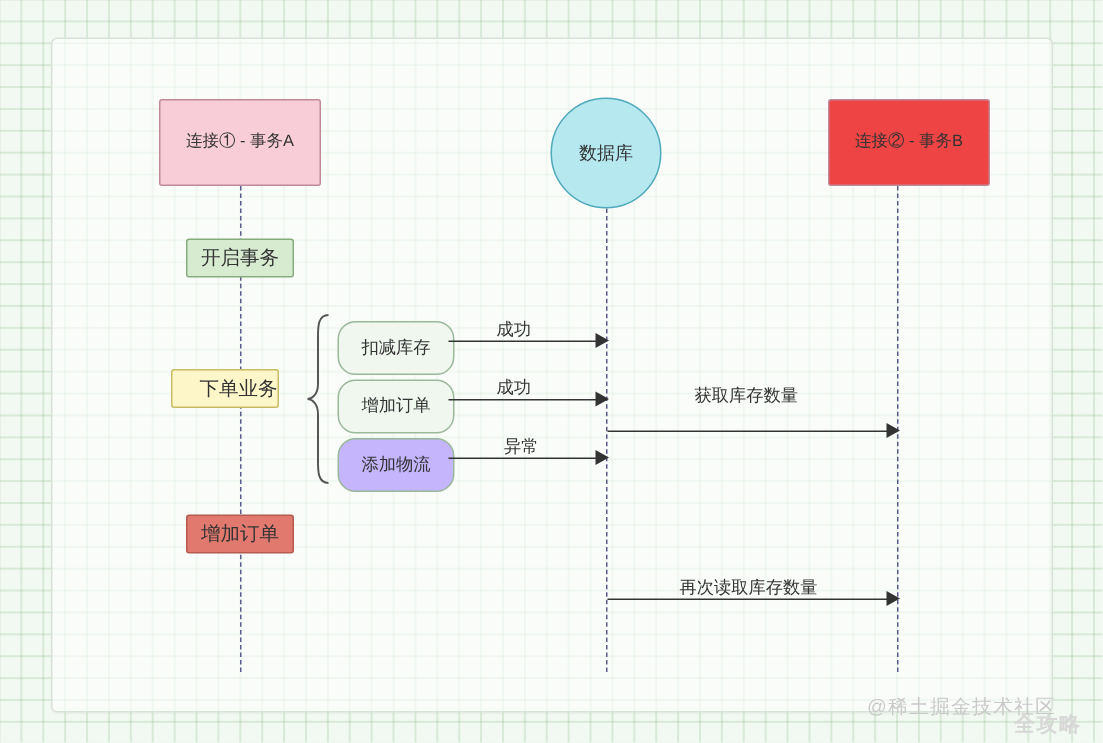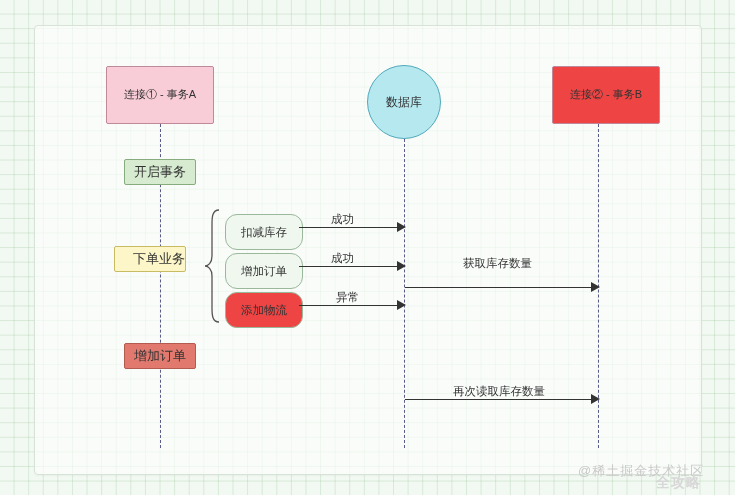--- a/index.html
+++ b/index.html
@@ -145,21 +145,21 @@
   <svg class="brace" width="18" height="116" viewBox="0 0 18 116" style="left:168px; top:182px;">
     <path d="M16 2 C9 2 9 10 9 16 L9 48 C9 55 5 58 2 58 C5 58 9 61 9 68 L9 100 C9 106 9 114 16 114" fill="none" stroke="#555" stroke-width="1.3"></path>
   </svg>
 
   <div class="node rect bracket-box" style="left:178px; top:188px; background:#eff7ef; border-color:#9ab89a;">
     <span>扣减库存</span>
   </div>
   <div class="node rect bracket-box" style="left:178px; top:227px; background:#eff7ef; border-color:#9ab89a;">
     <span>增加订单</span>
   </div>
-  <div class="node rect bracket-box" style="left:178px; top:266px; background:#ef4444; border-color:#9ab89a;">
+  <div class="node rect bracket-box" style="left:178px; top:266px; background:#c4b5fd; border-color:#9ab89a;">
     <span>添加物流</span>
   </div>
 
   <div class="arrow-line" style="left:264px; top:201px; width:100px;"></div>
   <div class="arrow-head" style="left:362px; top:196px;"></div>
   <div class="arrow-label" style="left:296px; top:186px;">成功</div>
 
   <div class="arrow-line" style="left:264px; top:240px; width:100px;"></div>
   <div class="arrow-head" style="left:362px; top:235px;"></div>
   <div class="arrow-label" style="left:296px; top:225px;">成功</div>
@@ -172,13 +172,13 @@
   <div class="arrow-head" style="left:556px; top:256px;"></div>
   <div class="arrow-label" style="left:428px; top:230px;">获取库存数量</div>
 
   <div class="arrow-line" style="left:370px; top:373px; width:188px;"></div>
   <div class="arrow-head" style="left:556px; top:368px;"></div>
   <div class="arrow-label" style="left:418px; top:358px;">再次读取库存数量</div>
 
 </div>
 
 <div class="watermark" style="left:578px; top:462px;">@稀土掘金技术社区</div>
-<div class="wm-logo" style="left:656px; top:474px;">全攻略</div>
+<div class="wm-logo" style="left:676px; top:474px;">全攻略</div>
 
 </body></html>

